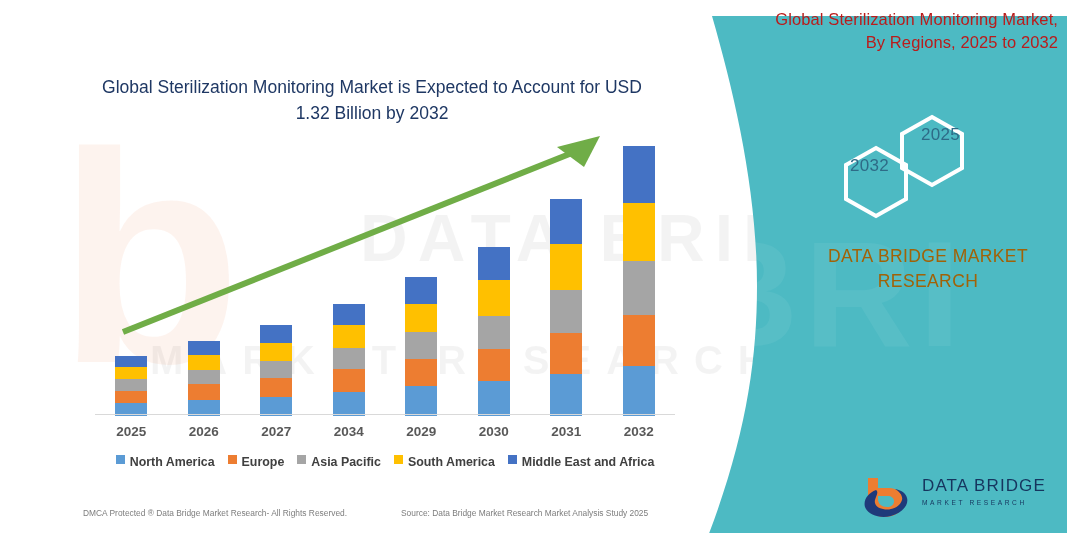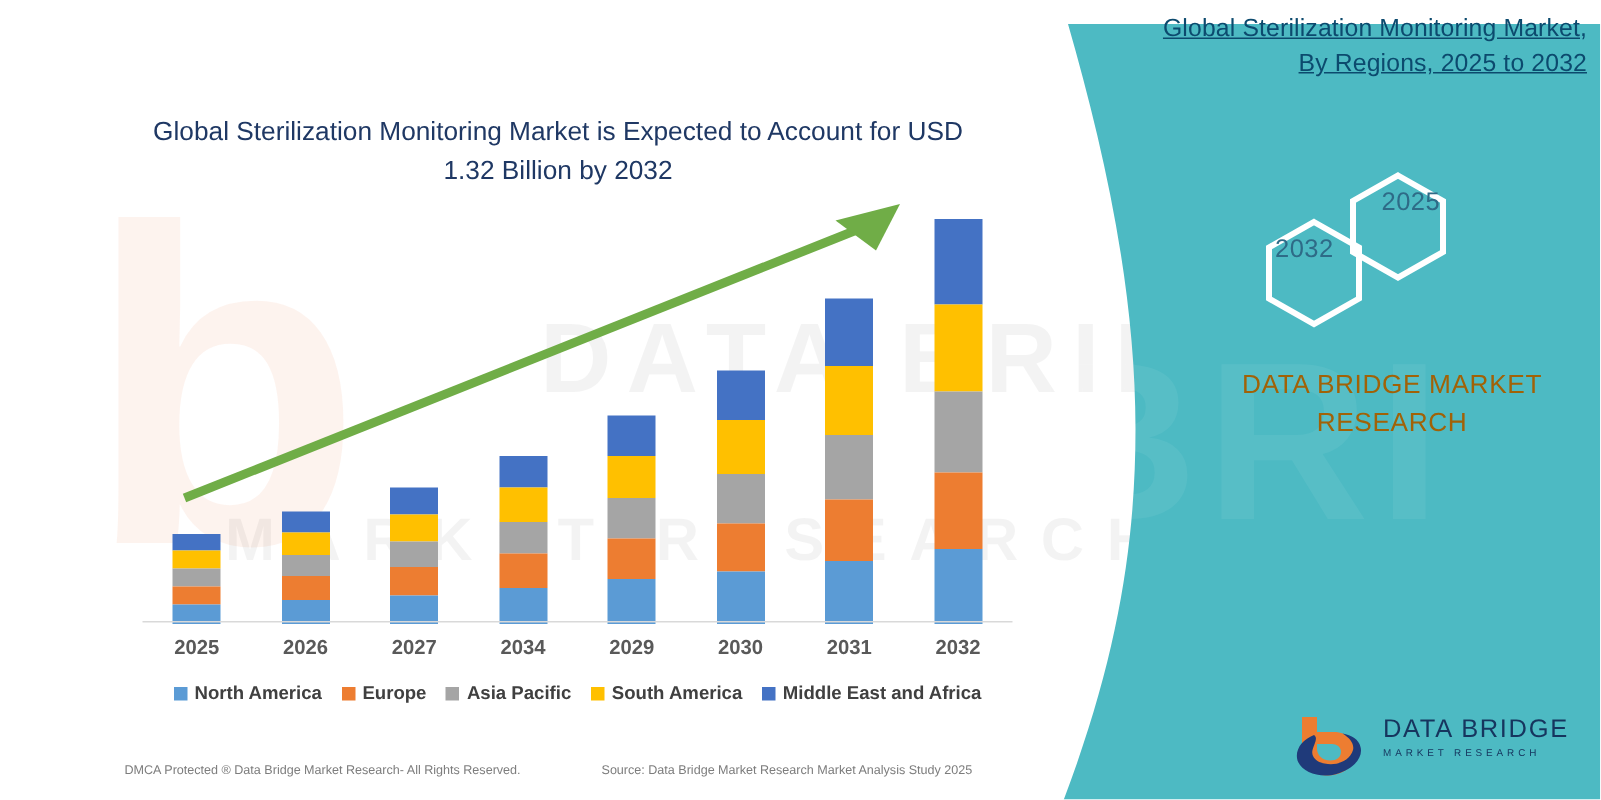--- a/index.html
+++ b/index.html
@@ -11,22 +11,22 @@
     position:relative;
   }
   #stage { position:absolute; inset:0; width:1067px; height:533px; overflow:hidden; background:#fff; }
 
   
   .teal-panel { position:absolute; top:16px; left:0; width:1067px; height:507px; }
   .teal-panel svg { display:block; }
 
   .panel-title {
     position:absolute; left:768px; top:8px; width:290px;
-    color:#0c4a6e; font-size:16.5px; line-height:1.42;
-    text-align:right; letter-spacing:.1px;text-decoration:underline;
+    color:#b91c1c; font-size:16.5px; line-height:1.42;
+    text-align:right; letter-spacing:.1px;
   }
 
   .hexwrap { position:absolute; left:818px; top:93px; width:200px; height:115px; }
   .hex-label {
     position:absolute; color:#2e6b87; font-size:17px; letter-spacing:.3px;
   }
   .hex-label.y2025 { left:103px; top:32px; }
   .hex-label.y2032 { left:32px; top:63px; }
 
   .brand-text {
@@ -73,21 +73,21 @@
   .bar { width:32px; display:flex; flex-direction:column-reverse; }
   .seg { width:100%; }
 
   .xlabels { position:absolute; left:95px; top:424px; width:580px; display:flex; }
   .xlabel { flex:1 1 0; text-align:center; color:#595959; font-size:13.5px; font-weight:bold; }
 
   .legend {
     position:absolute; left:95px; top:455px; width:580px;
     display:flex; justify-content:center; align-items:center; gap:13px;
   }
-  .legend-item { display:flex; align-items:center; gap:5px; }
+  .legend-item { display:flex; align-items:flex-start; gap:5px; }
   .legend-swatch { width:9px; height:9px; display:block; }
   .legend-label { color:#404040; font-size:12.4px; font-weight:bold; white-space:nowrap; }
 
   .footer { position:absolute; left:0; top:505px; width:690px; height:20px; }
   .footer-text {
     position:absolute; color:#7d7d7d; font-size:8.4px;
     font-family:Liberation Sans, sans-serif; white-space:nowrap;
   }
   .footer-dmca { left:83px; top:3px; }
   .footer-src  { left:401px; top:3px; }

